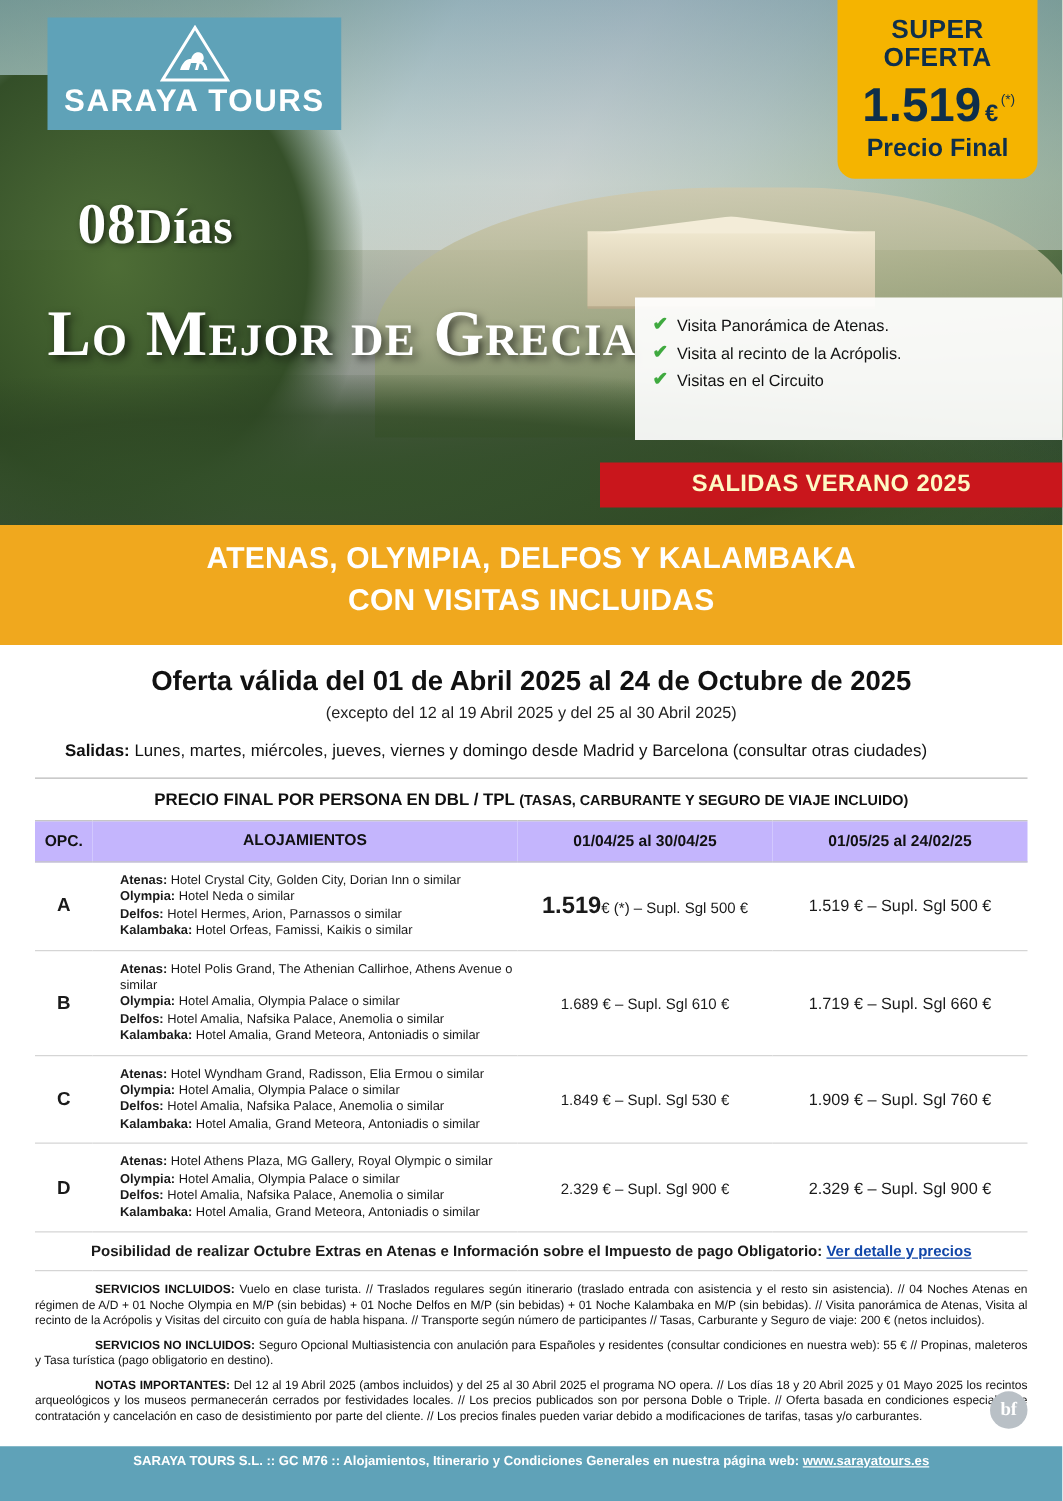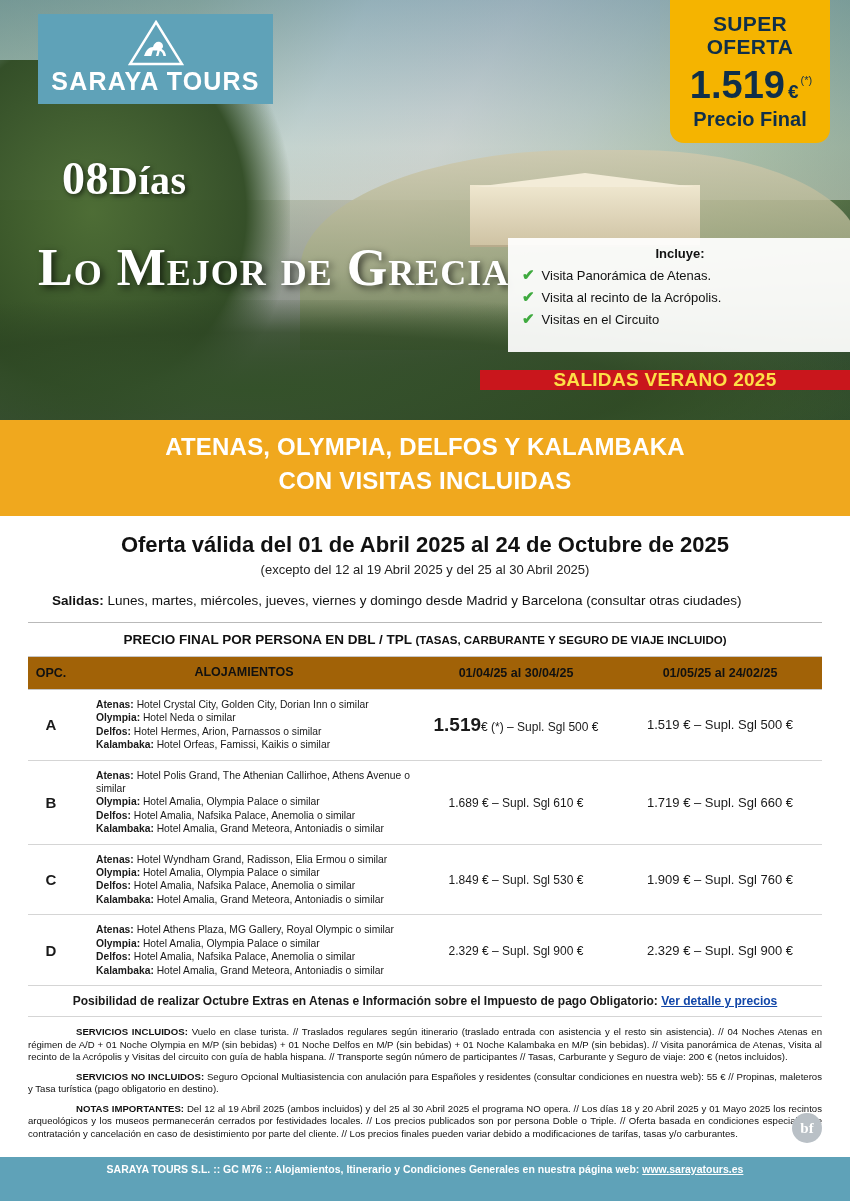--- a/index.html
+++ b/index.html
@@ -105,22 +105,22 @@
     position:absolute; right:0px; top:238px; width:342px; min-height:114px;
     background:rgba(255,255,255,.93);
     padding:8px 12px 10px 14px;
   }
   .includes .hd { font-size:13px; font-weight:bold; text-align:center; margin-bottom:6px; color:#111; }
   .includes .row { display:flex; align-items:flex-start; gap:7px; margin:7px 0; font-size:13px; color:#111; }
   .tick { color:#3faa3f; font-size:15px; font-weight:bold; line-height:14px; }
 
   
   .ribbon {
-    position:absolute; right:0; top:370px; width:370px; height:20px;
-    background:#c9161c; color:#fde047;
+    position:absolute; right:0; top:370px; width:370px; height:36px;
+    background:#c9161c; color:#fef9c3;
     display:flex; align-items:center; justify-content:center;
     font-size:19px; font-weight:bold; letter-spacing:.3px;
   }
 
   
   .band {
     width:850px; height:96px; background:#f0a81e;
     color:#ffffff; text-align:center;
     padding-top:10px;
   }
@@ -143,21 +143,21 @@
     border-top:1px solid #b9b9b9;
     padding-top:9px; padding-bottom:9px;
     text-align:center; font-size:13.5px; font-weight:bold; color:#111;
   }
   .tbl-title .small { font-weight:bold; font-size:11.5px; }
   table.prices {
     margin:0 28px; width:794px; border-collapse:collapse;
     table-layout:fixed;
   }
   table.prices th {
-    background:#a16207; font-size:12.5px; font-weight:bold; color:#111;
+    background:#c4b5fd; font-size:12.5px; font-weight:bold; color:#111;
     padding:9px 4px; text-align:center;
     border-top:1px solid #c6c6c6; border-bottom:1px solid #c6c6c6;
   }
   table.prices td {
     border-bottom:1px solid #d5d5d5;
     padding:8px 4px; vertical-align:middle;
   }
   .c-opc { width:46px; text-align:center; font-size:15px; font-weight:bold; }
   .c-alo { width:340px; font-size:10.3px; line-height:13.4px; padding-left:22px !important; }
   .c-alo b { font-weight:bold; }
@@ -233,21 +233,20 @@
     <div class="final">Precio Final</div>
   </div>
 
   <div class="days">
     <span class="num">08</span><span>Días</span>
   </div>
 
   <div class="maintitle">Lo Mejor de Grecia</div>
 
   <div class="includes">
-    <div class="hd">Incluye:</div>
     <div class="row">
       <span class="tick">✔</span>
       <span>Visita Panorámica de Atenas.</span>
     </div>
     <div class="row">
       <span class="tick">✔</span>
       <span>Visita al recinto de la Acrópolis.</span>
     </div>
     <div class="row">
       <span class="tick">✔</span>

